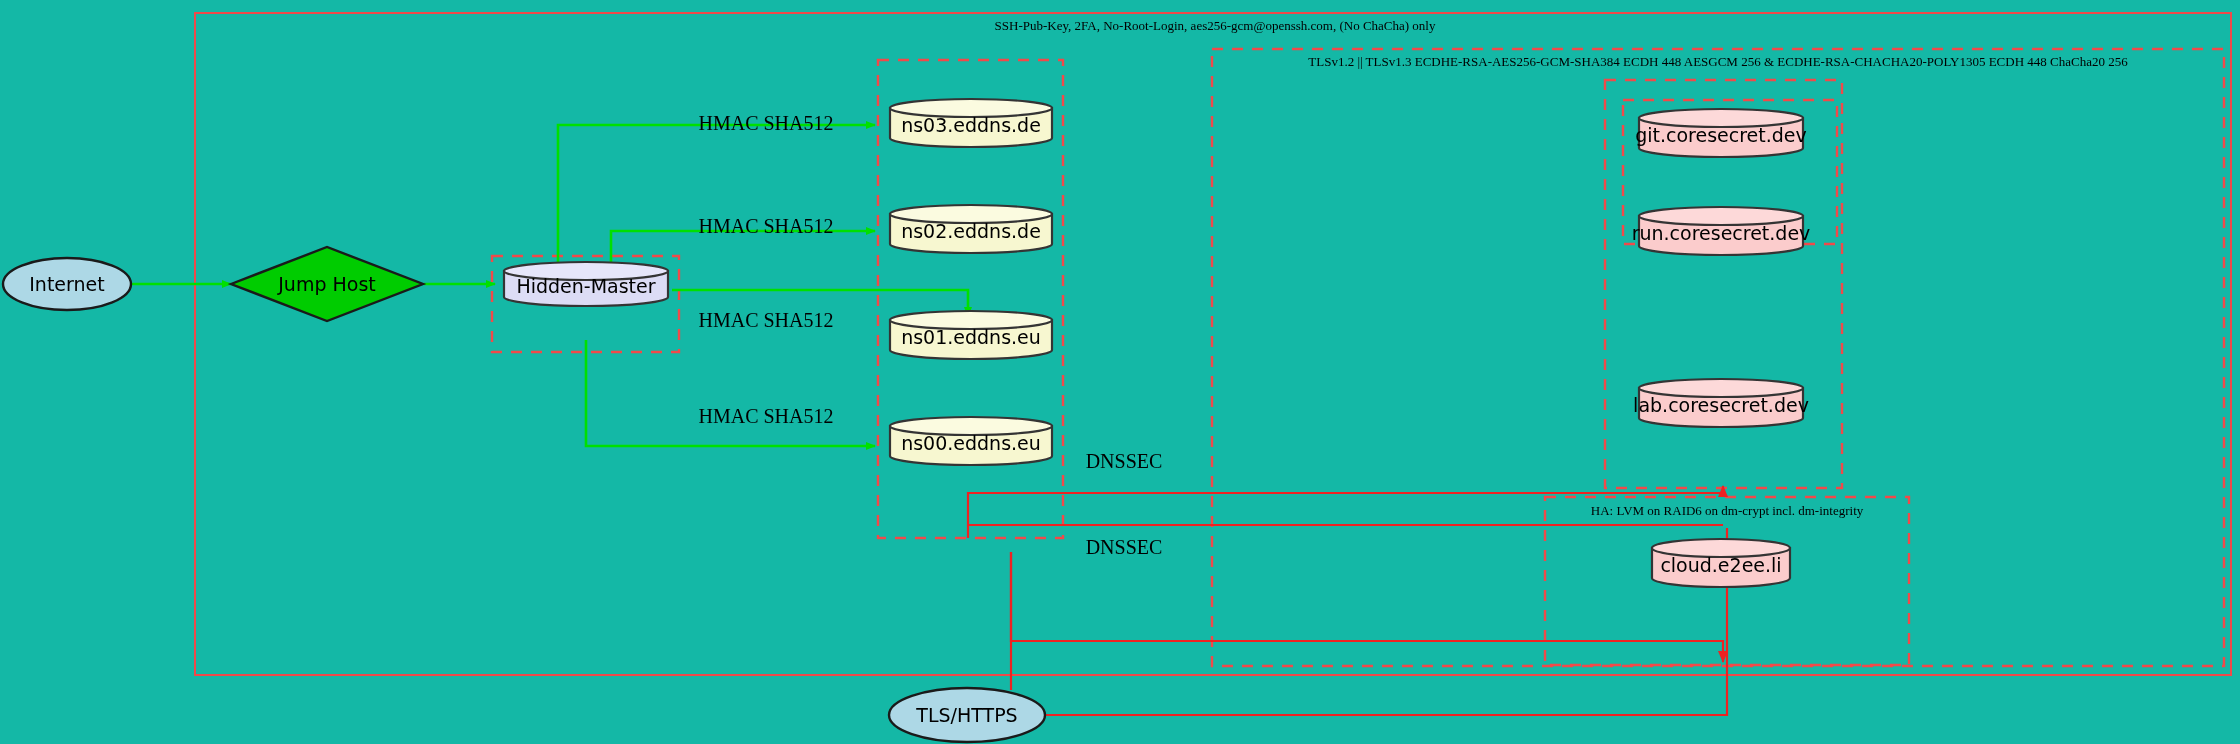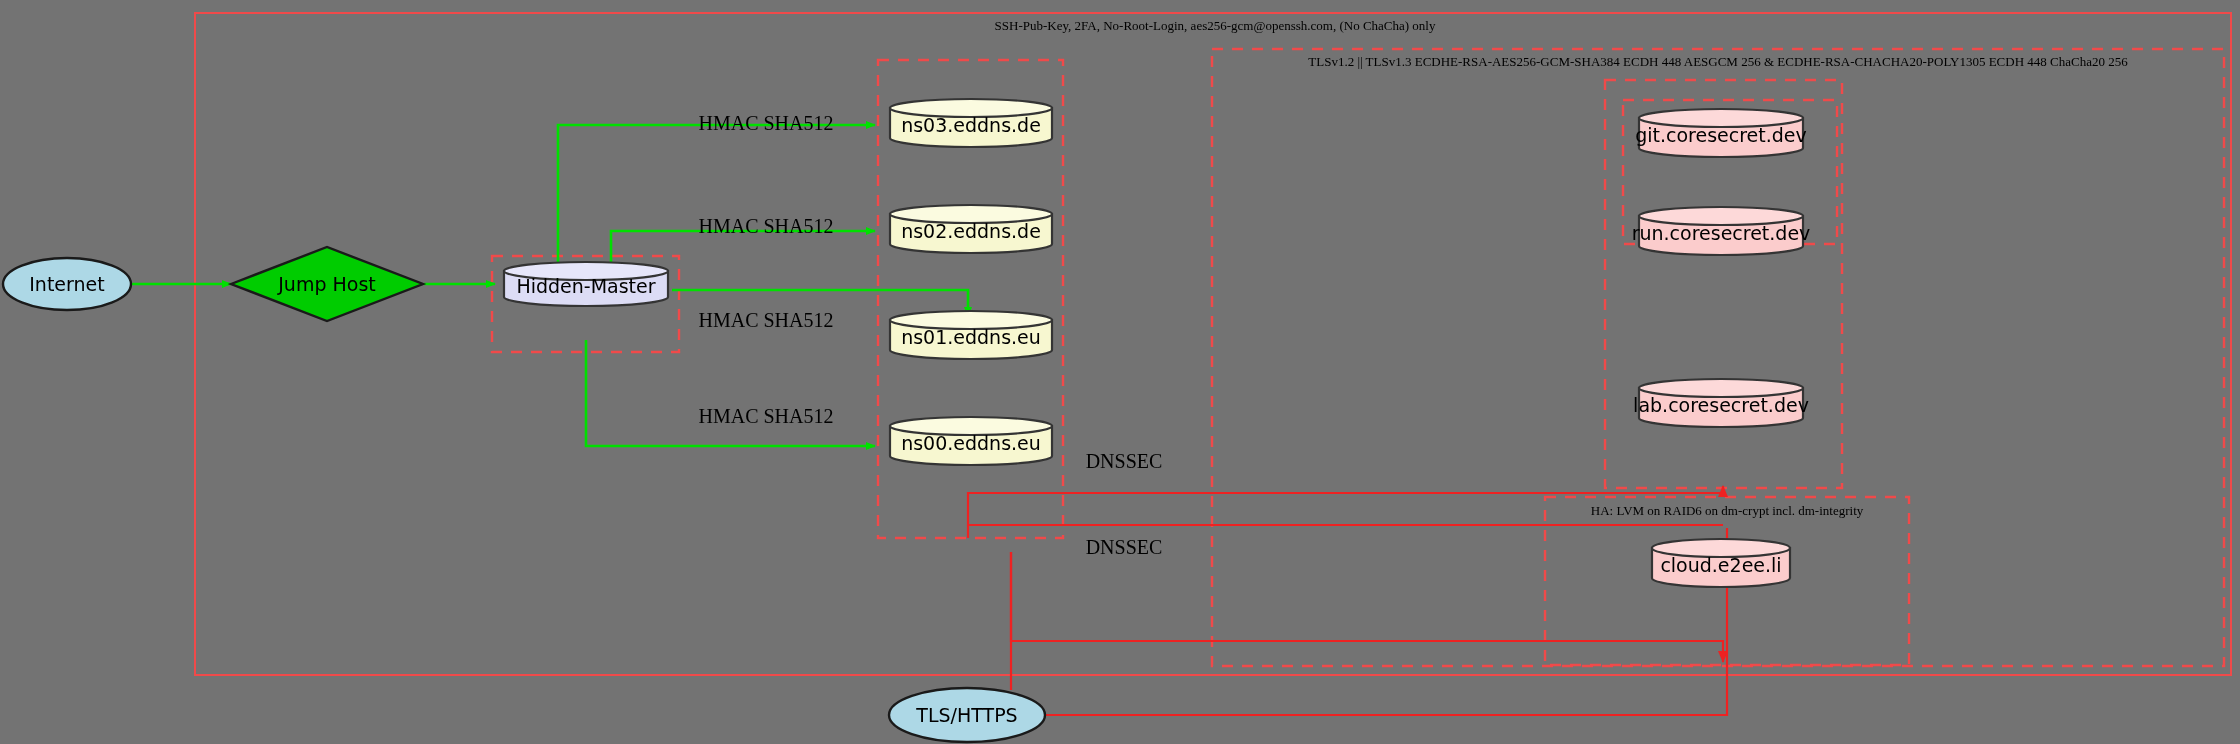--- a/index.html
+++ b/index.html
@@ -7,21 +7,21 @@
     padding: 0;
     background: #ffffff;
   }
   body {
     font-family: "Liberation Sans", sans-serif;
   }
   #stage {
     position: relative;
     width: 2240px;
     height: 744px;
-    background: #737373;
+    background: #14b8a6;
     overflow: hidden;
   }
   svg#diagram {
     position: absolute;
     left: 0;
     top: 0;
     width: 2240px;
     height: 744px;
     display: block;
   }

